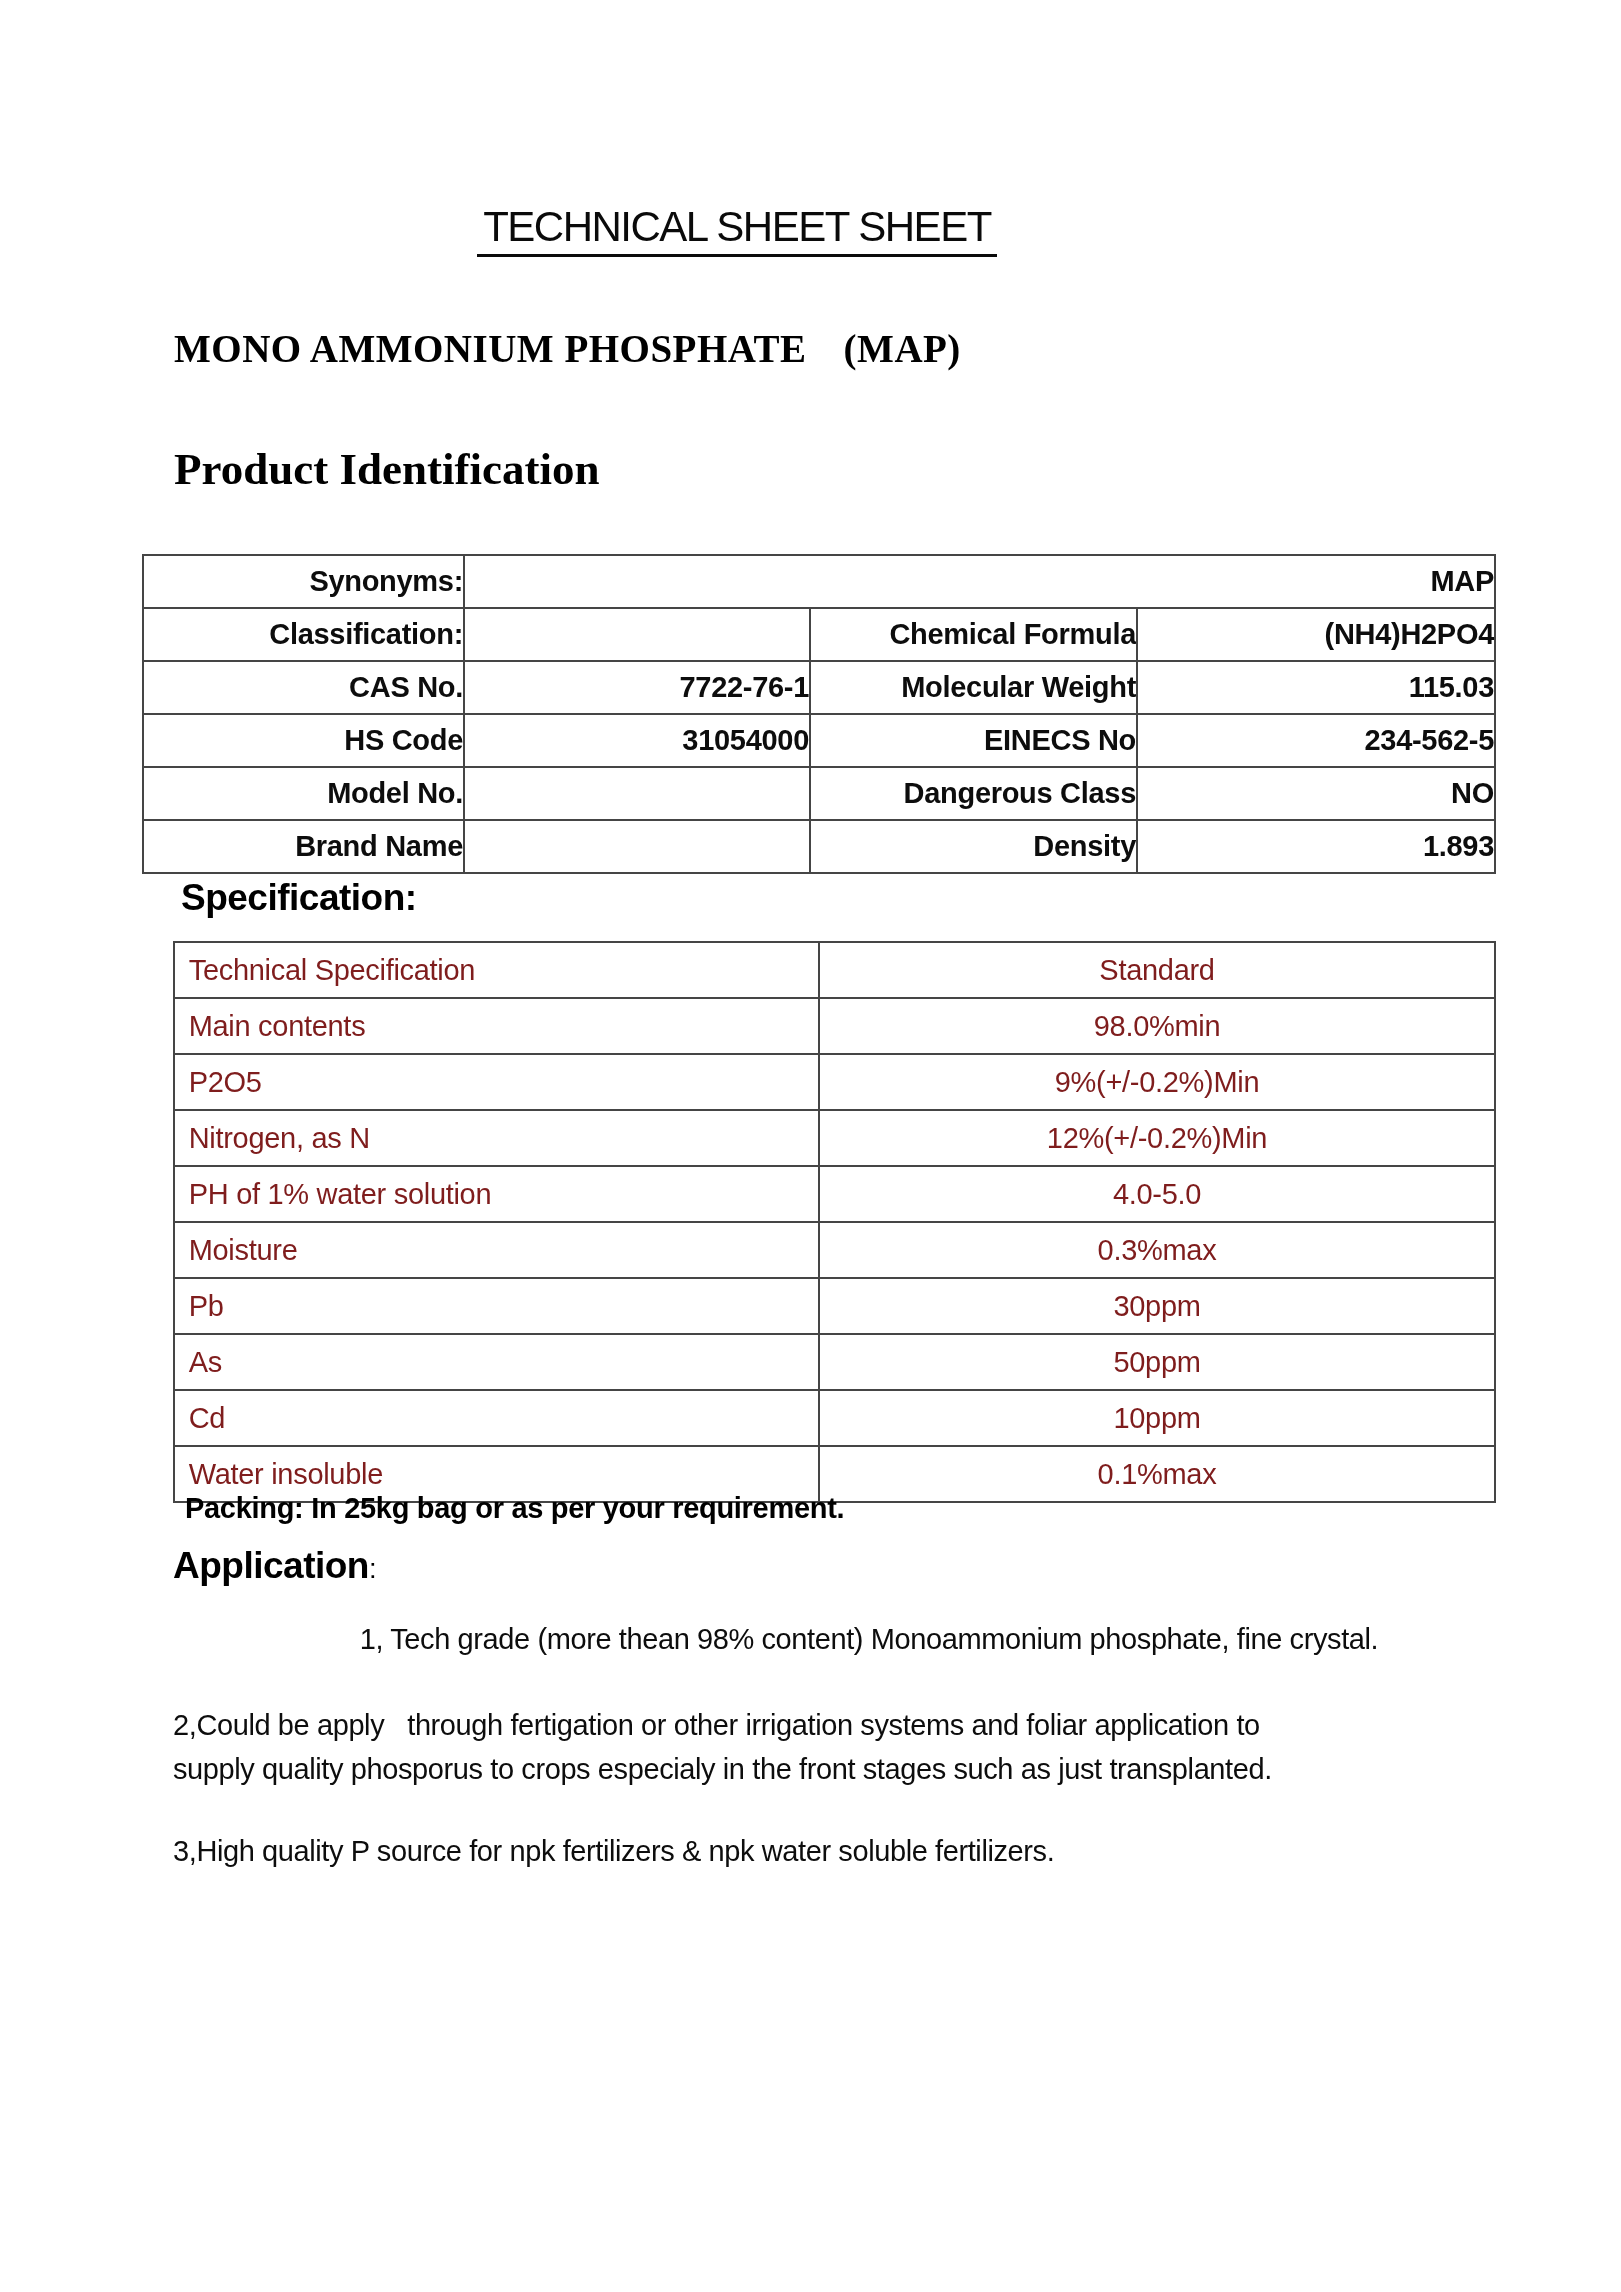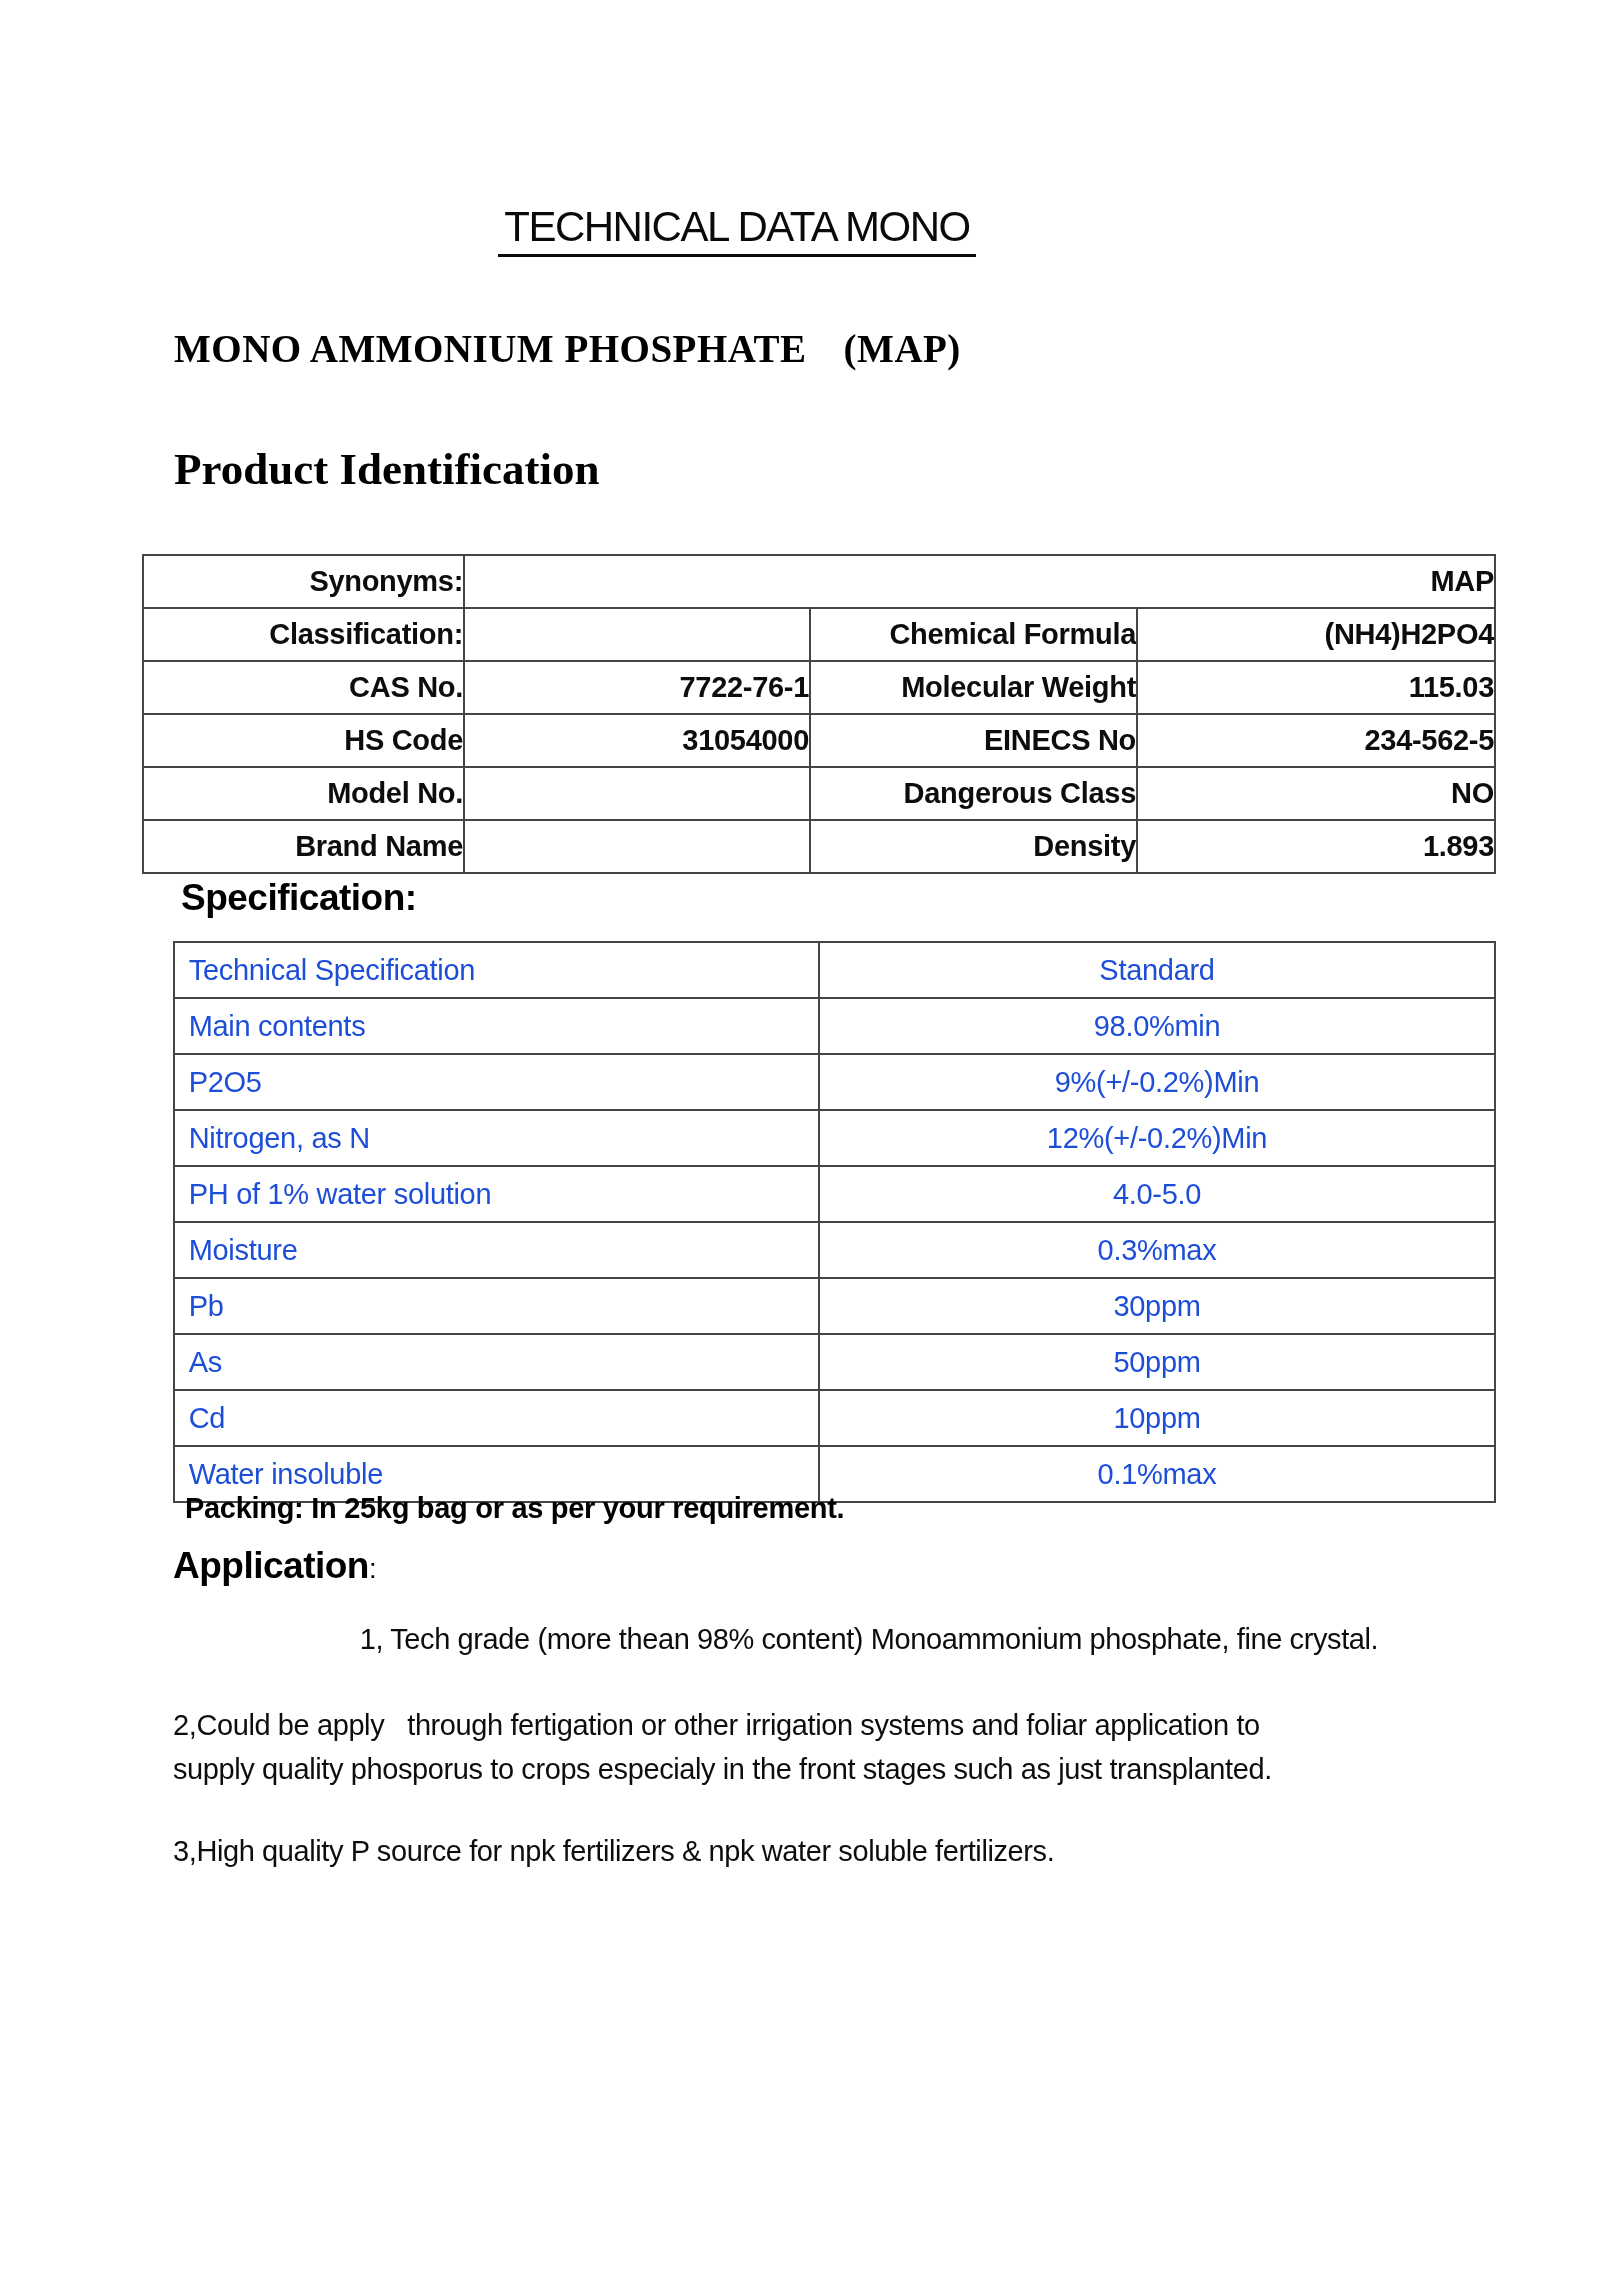--- a/index.html
+++ b/index.html
@@ -74,21 +74,21 @@
     font-size: 37px;
     font-weight: 700;
     letter-spacing: -0.5px;
   }
   .spec-table { left: 173px; top: 941px; }
   .spec-table td {
     height: 54px;
     font-size: 29px;
     font-weight: 400;
     letter-spacing: -0.3px;
-    color: #1d4ed8;
+    color: #7f1d1d;
   }
   .spec-table td.val { text-align: center; padding: 0 5.9px; }
 
   .packing {
     left: 173px; top: 1492px;
     font-size: 29px;
     font-weight: 700;
     letter-spacing: -0.3px;
     margin-left: 12px;
   }
@@ -111,21 +111,21 @@
   .p1 { left: 173px; top: 1617px; width: 1392px; text-align: center; }
   .p2 { left: 173px; top: 1703px; width: 1392px; }
   .p3 { left: 173px; top: 1829px; width: 1392px; }
 </style>
 </head>
 <body>
 
 <div class="page">
 
   <div class="abs title-wrap">
-    <span class="title">TECHNICAL DATA MONO</span>
+    <span class="title">TECHNICAL SHEET SHEET</span>
   </div>
 
   <div class="abs subtitle serif"><span>MONO AMMONIUM PHOSPHATE</span><span class="abbr">(MAP)</span></div>
 
   <div class="abs prod-id serif">Product Identification</div>
 
   <table class="abs tbl id-table">
     <colgroup>
       <col style="width:321px">
         <col style="width:346px">

